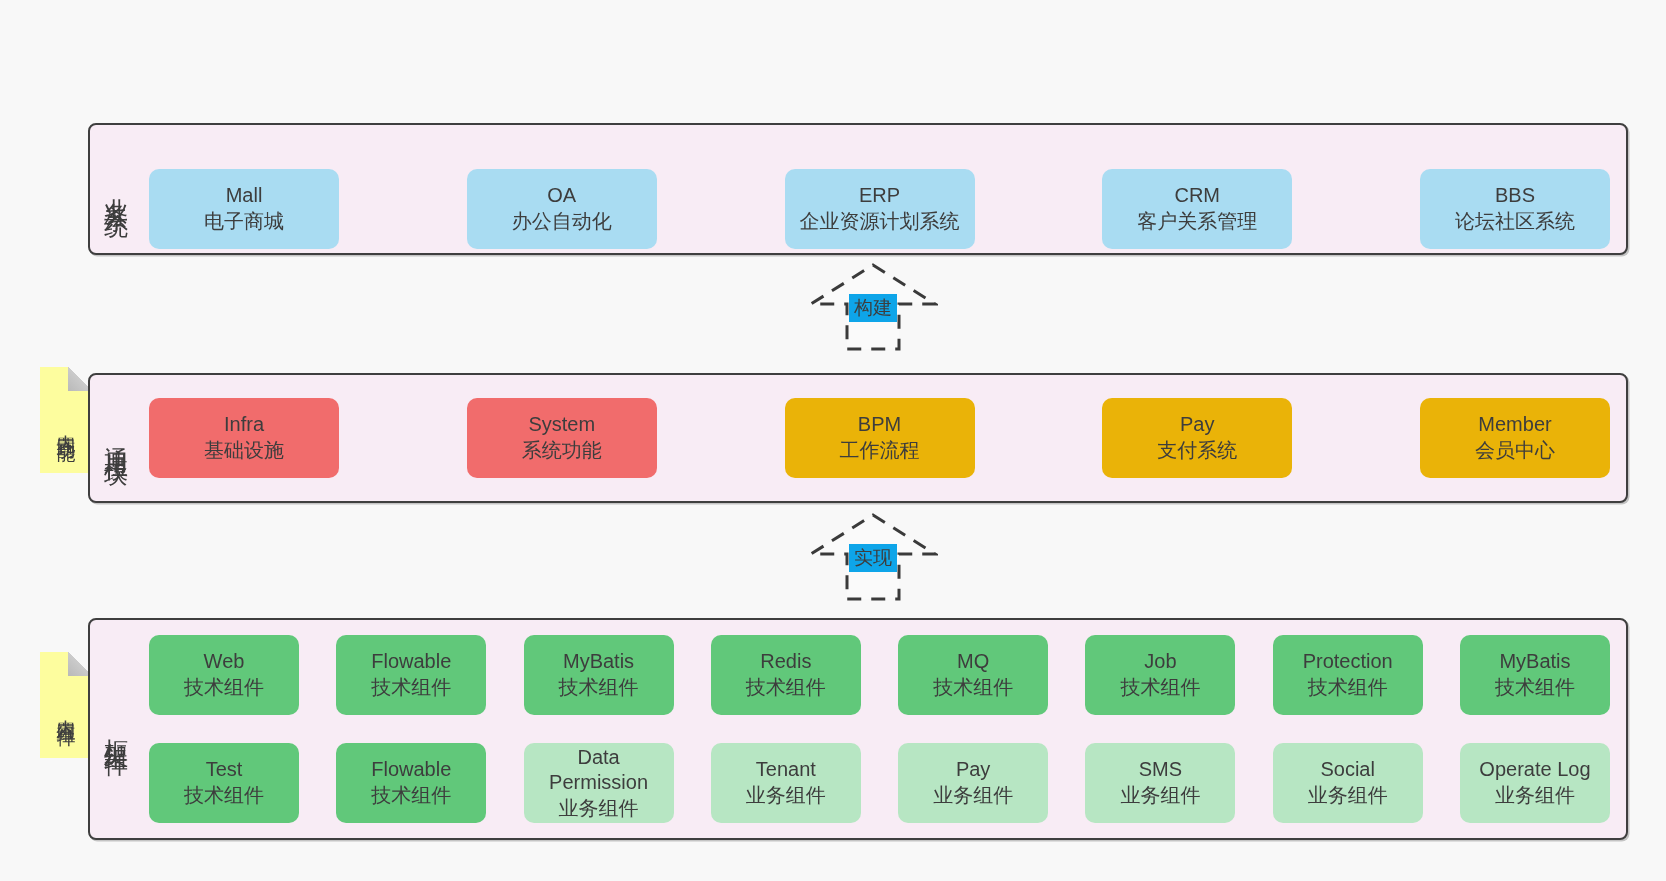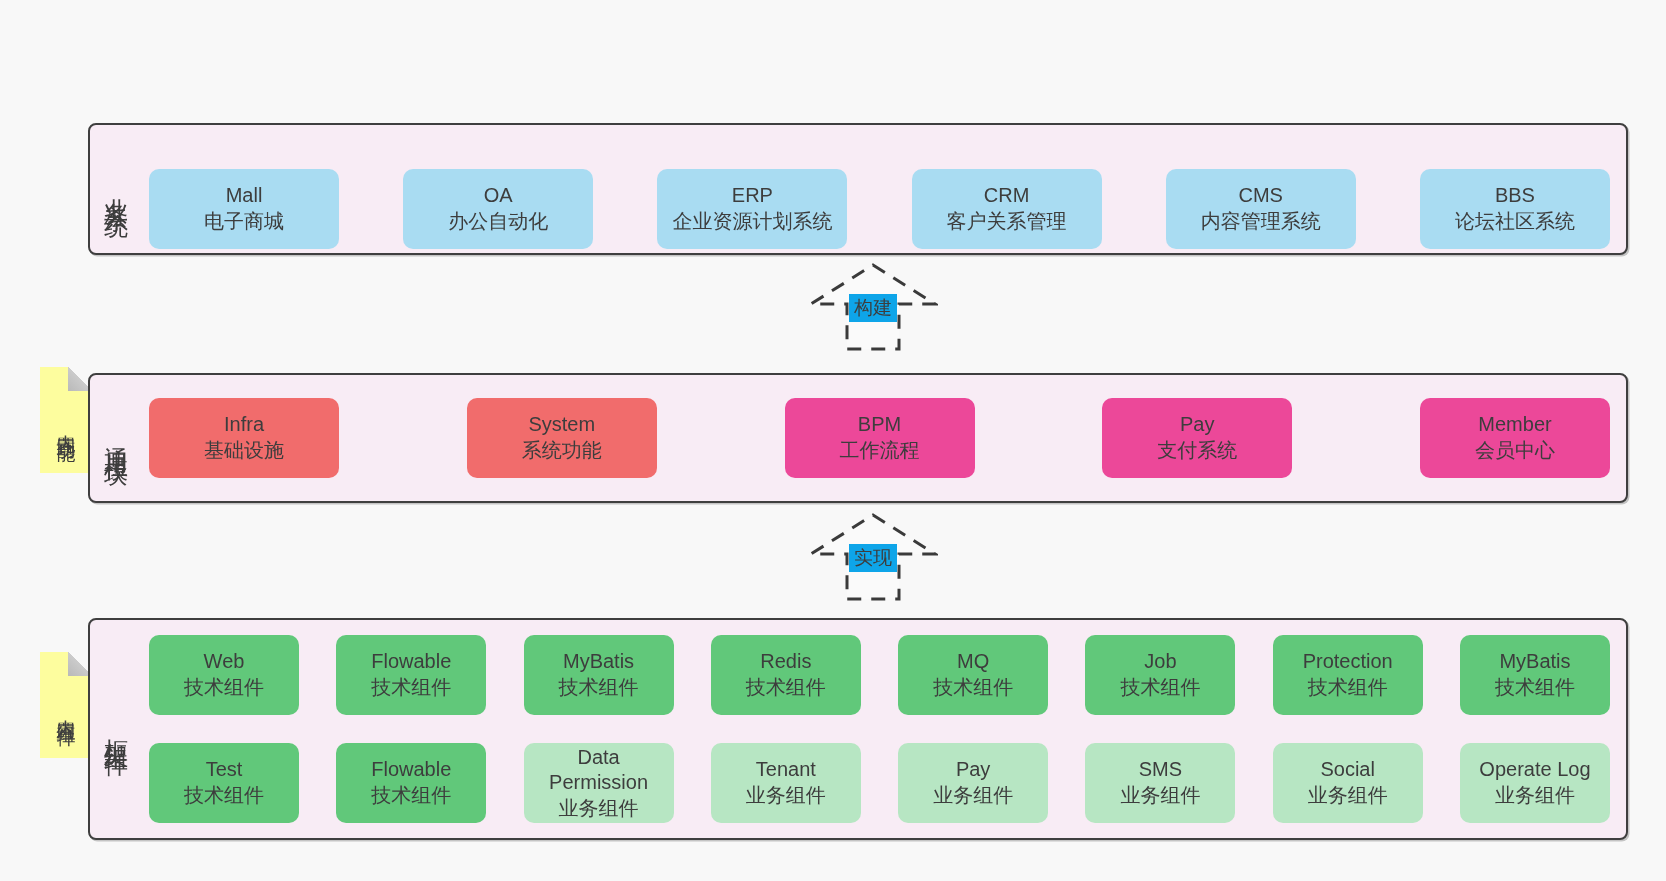--- a/index.html
+++ b/index.html
@@ -71,21 +71,21 @@
     align-items:center;
     text-align:center;
     font-size:20px;
     line-height:1.28;
     padding:2px 6px;
     box-sizing:border-box;
   }
   .small .box{width:150px;}
   .box.blue{background:#a9dcf2;margin-top:39px;}
   .box.red{background:#f16c6c;}
-  .box.pink{background:#ec4899;}
+  .box.pink{background:#eab308;}
   .box.green{background:#61c87a;}
   .box.lightgreen{background:#b7e6c3;}
 
   
   .note{
     position:absolute;
     left:40px;
     width:52px;
     height:106px;
     background:#fdfd9e;
@@ -150,24 +150,20 @@
       </div>
       <div class="box blue">
         <div>ERP</div>
         <div>企业资源计划系统</div>
       </div>
       <div class="box blue">
         <div>CRM</div>
         <div>客户关系管理</div>
       </div>
       <div class="box blue">
-        <div>CMS</div>
-        <div>内容管理系统</div>
-      </div>
-      <div class="box blue">
         <div>BBS</div>
         <div>论坛社区系统</div>
       </div>
     </div>
   </div>
 
   <div class="arrow" id="arrow-build">
     <svg viewBox="0 0 130 90">
       <path d="M65 3 L127 42 L91 42 L91 87 L39 87 L39 42 L3 42 Z" fill="#fafafa" stroke="#3a3a3a" stroke-width="3" stroke-dasharray="14 10"></path>
     </svg>

